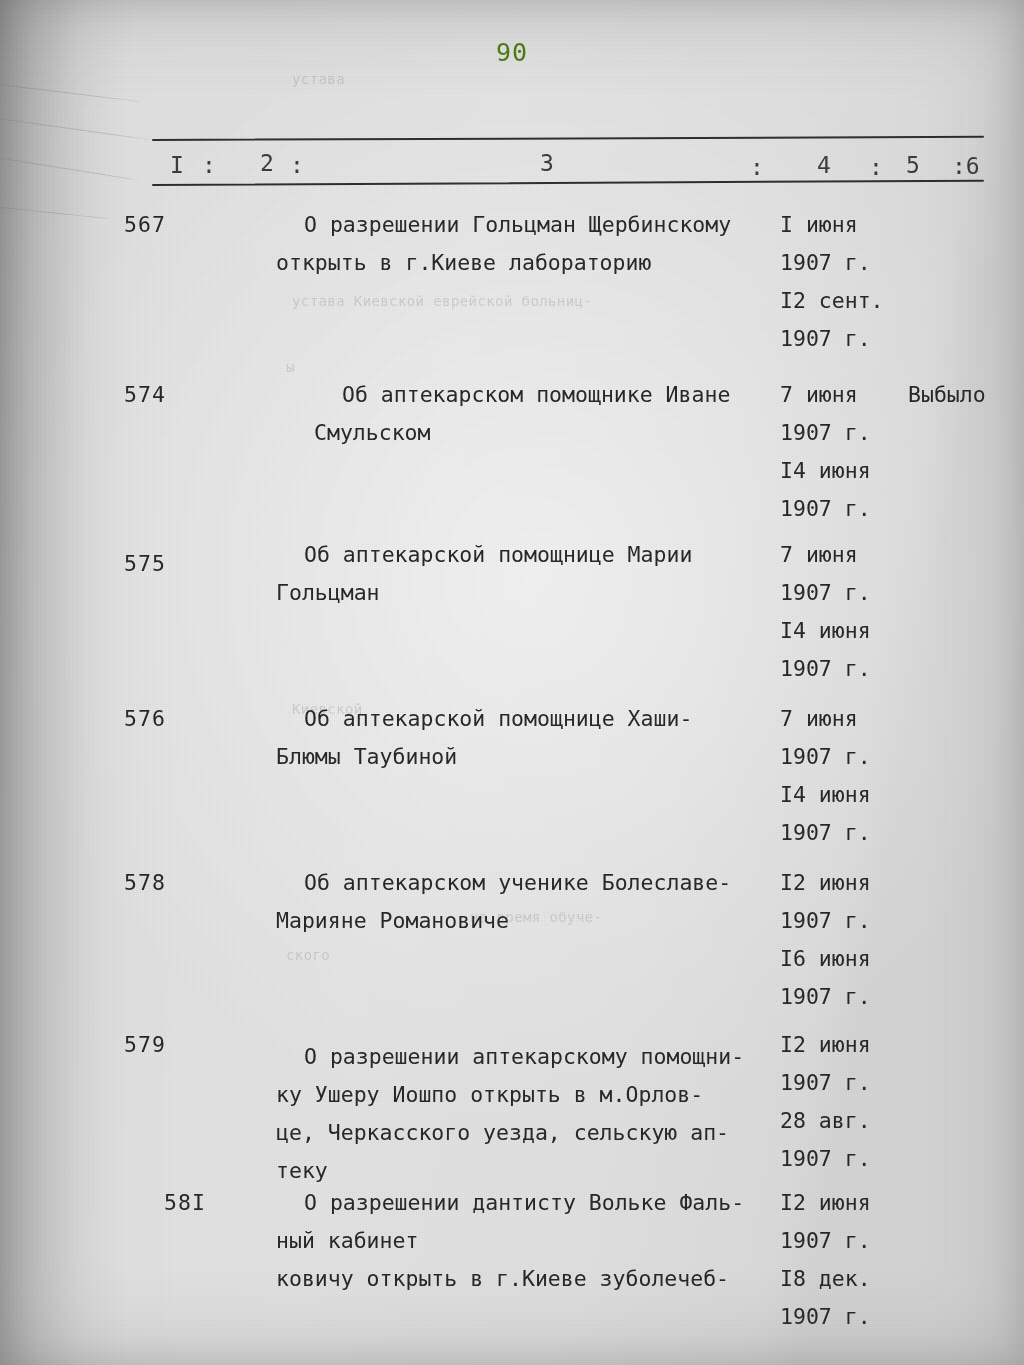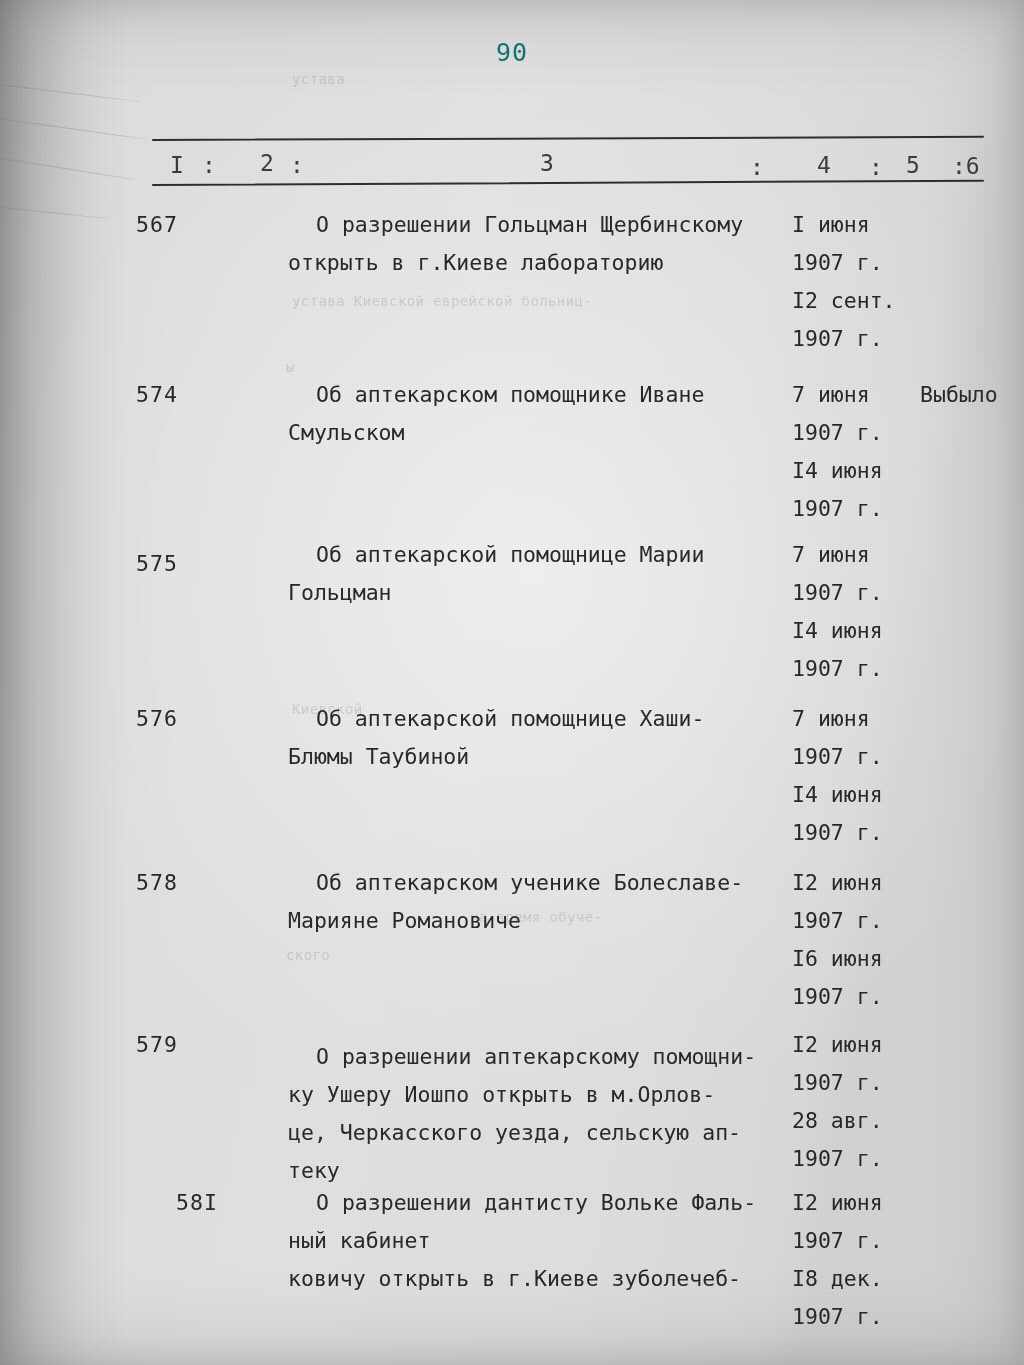--- a/index.html
+++ b/index.html
@@ -92,21 +92,21 @@
   }
 
   .folio {
     position: absolute;
     top: 38px;
     left: 0;
     width: 1024px;
     text-align: center;
     font-size: 25px;
     letter-spacing: 1px;
-    color: #0f766e;
+    color: #4d7c0f;
   }
 
   
   .rules {
     position: absolute;
     left: 152px;
     width: 832px;
   }
   .rules.top  { top: 139px; }
   .rules.bot  { top: 184px; }
@@ -142,21 +142,20 @@
   .ch-s4 { left: 717px; top: 4px; }
   .ch-5  { left: 754px; top: 2px; }
   .ch-s5 { left: 800px; top: 3px; }
 
   
   .rows {
     position: absolute;
     top: 206px;
     left: 0;
     width: 832px;
-    padding-left: 12px;
   }
   .row {
     position: relative;
     width: 1024px;
   }
   .cell {
     position: absolute;
     white-space: pre;
     font-size: 21.5px;
     line-height: 38px;
@@ -245,21 +244,21 @@
     </div>
 
     <div class="rows" id="rows">
         <div class="row" style="height: 170px;">
           <div class="cell c-num" style="top: 0px;">567</div>
           <div class="cell c-desc" style="top: 0px;"><span class="ln ind">О разрешении Гольцман Щербинскому</span><span class="ln">открыть в г.Киеве лабораторию</span></div>
           <div class="cell c-date" style="top: 0px;"><span class="ln">I июня</span><span class="ln">1907 г.</span><span class="ln">I2 сент.</span><span class="ln">1907 г.</span></div>
         </div>
         <div class="row" style="height: 160px;">
           <div class="cell c-num" style="top: 0px;">574</div>
-          <div class="cell c-desc" style="top: 0px;"><span class="ln ind">Об аптекарском помощнике Иване</span><span class="ln">Смульском</span></div>
+          <div class="cell c-desc" style="top: 0px; margin-left: 38px;"><span class="ln ind">Об аптекарском помощнике Иване</span><span class="ln">Смульском</span></div>
           <div class="cell c-date" style="top: 0px;"><span class="ln">7 июня</span><span class="ln">1907 г.</span><span class="ln">I4 июня</span><span class="ln">1907 г.</span></div>
           <div class="cell c-note" style="top: 0px;">Выбыло</div>
         </div>
         <div class="row" style="height: 164px;">
           <div class="cell c-num" style="top: 9px;">575</div>
           <div class="cell c-desc" style="top: 0px;"><span class="ln ind">Об аптекарской помощнице Марии</span><span class="ln">Гольцман</span></div>
           <div class="cell c-date" style="top: 0px;"><span class="ln">7 июня</span><span class="ln">1907 г.</span><span class="ln">I4 июня</span><span class="ln">1907 г.</span></div>
         </div>
         <div class="row" style="height: 164px;">
           <div class="cell c-num" style="top: 0px;">576</div>

